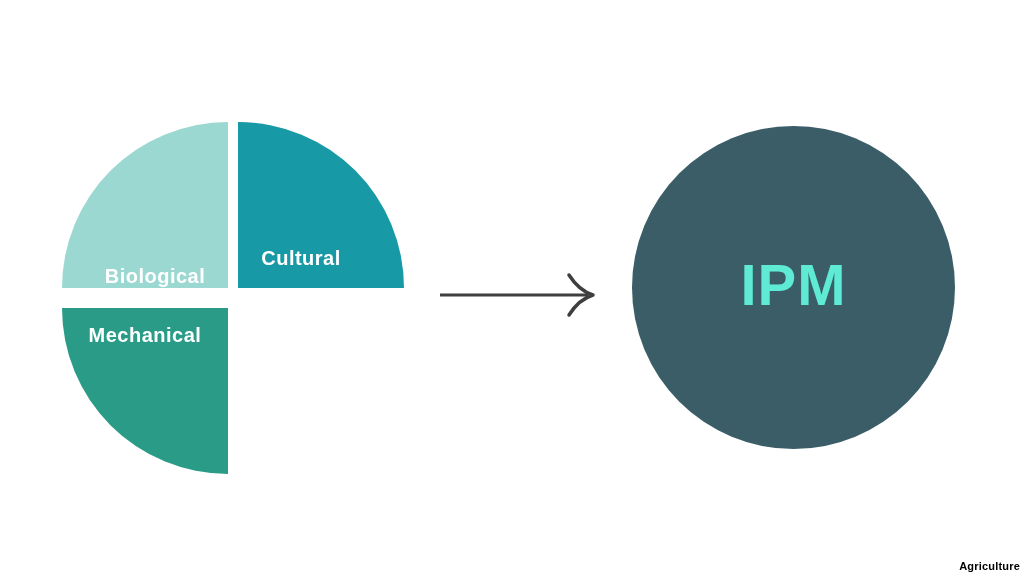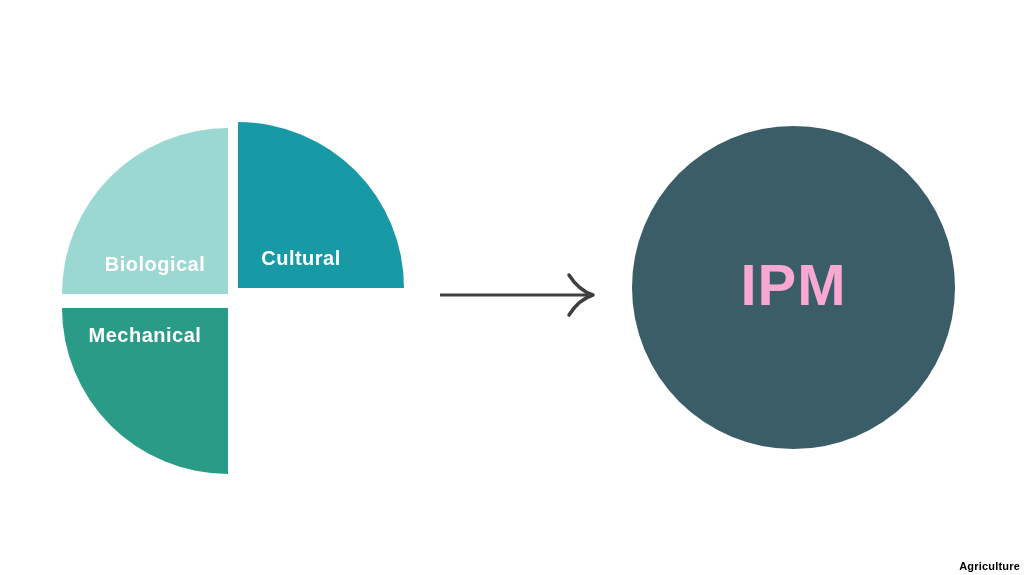--- a/index.html
+++ b/index.html
@@ -24,21 +24,21 @@
     width: 342px;
     height: 342px;
   }
   .quad {
     position: absolute;
     width: 166px;
     height: 166px;
     display: flex;
     justify-content: center;
   }
-  .quad.tl { left: 0;    top: 6px;    border-top-left-radius: 100%;     align-items: flex-end;  padding-bottom: 18px; }
+  .quad.tl { left: 0;    top: 0;    border-top-left-radius: 100%;     align-items: flex-end;  }
   .quad.tr { left: 176px; top: 0;   border-top-right-radius: 100%;    align-items: flex-end;  padding-bottom: 18px; }
   .quad.bl { left: 0;    top: 186px; border-bottom-left-radius: 100%; align-items: flex-start; padding-top: 16px; }
   .quad.br { left: 176px; top: 176px; border-bottom-right-radius: 100%; align-items: flex-start; padding-top: 16px; }
   .quad-label {
     color: #ffffff;
     font-size: 20px;
     font-weight: bold;
     letter-spacing: 0.5px;
     white-space: nowrap;
   }
@@ -61,21 +61,21 @@
     left: 632px;
     top: 126px;
     width: 323px;
     height: 323px;
     border-radius: 50%;
     display: flex;
     align-items: center;
     justify-content: center;
   }
   .result-label {
-    color: #f9a8d4;
+    color: #5eead4;
     font-size: 58px;
     font-weight: bold;
     letter-spacing: 1px;
     margin-top: -6px;
   }
 
   
   .watermark {
     position: absolute;
     right: 4px;

